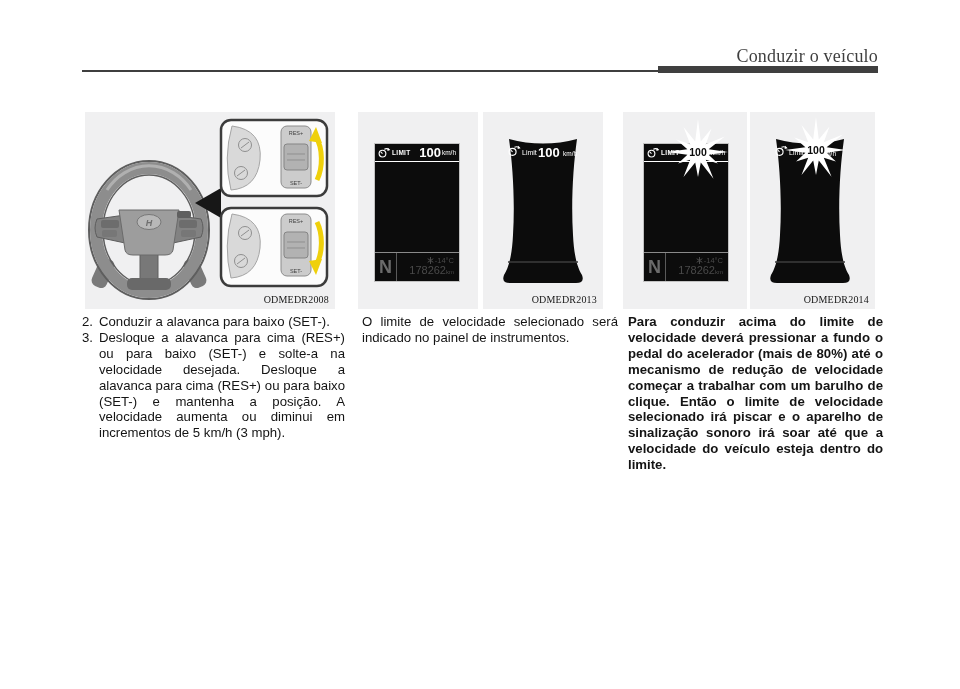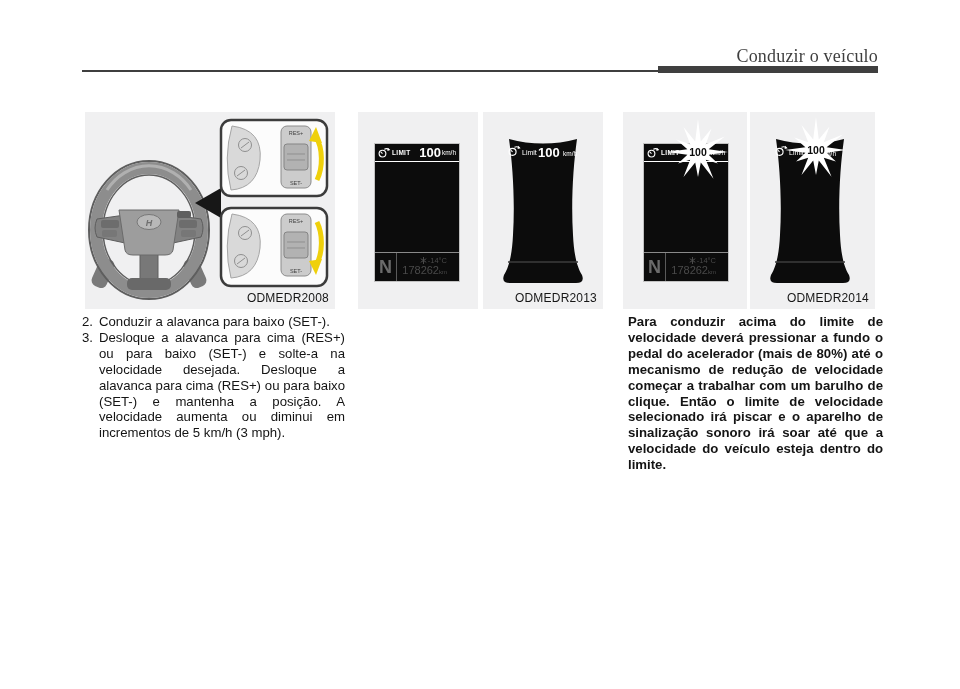--- a/index.html
+++ b/index.html
@@ -12,39 +12,39 @@
   .hdr-rule-thin{position:absolute;left:82px;top:70px;width:796px;height:2px;background:#3f3f3f;}
   .hdr-rule-thick{position:absolute;left:658px;top:66px;width:220px;height:7px;background:#3f3f3f;}
 
   
   .fig{position:absolute;top:112px;height:197px;background:#f0f0f1;}
   #fig-wheel{left:85px;width:250px;}
   #fig-a{left:358px;width:120px;}
   #fig-b{left:483px;width:120px;}
   #fig-c{left:623px;width:124px;}
   #fig-d{left:750px;width:125px;}
-  .fig-label{position:absolute;right:6px;bottom:4px;font-size:12px;color:#161616;letter-spacing:.2px;}
+  .fig-label{position:absolute;right:6px;bottom:4px;font-size:10px;color:#161616;letter-spacing:.2px;font-family:Liberation Serif, serif;}
 
   svg{overflow:visible;display:block;}
 
   
   .lcd{position:absolute;width:84px;height:137px;background:#0c0c0c;border:1px solid #c2c2c2;
        display:flex;flex-direction:column;box-sizing:content-box;}
   #fig-a .lcd{left:16px;top:31px;}
   #fig-c .lcd{left:20px;top:31px;}
   .lcd-top{height:17px;display:flex;align-items:center;padding:0 3px;border-bottom:1px solid #ffffff;color:#fff;}
   .lcd-limit{font-size:6.5px;font-weight:bold;letter-spacing:.3px;margin-left:1px;}
   .lcd-speed{font-size:13px;font-weight:bold;margin-left:auto;}
   .lcd-unit{font-size:6.5px;margin-left:1px;}
   .lcd-mid{flex:1;}
   .lcd-bot{height:28px;border-top:1px solid #8a8a8a;display:flex;}
   .lcd-gear{width:21px;font-size:18px;font-weight:bold;color:#6b6b6b;display:flex;align-items:center;
             justify-content:center;border-right:1px solid #5a5a5a;}
   .lcd-info{flex:1;display:flex;flex-direction:column;justify-content:center;align-items:flex-end;
-            padding-right:12px;color:#4a4a4a;}
+            padding-right:5px;color:#4a4a4a;}
   .lcd-temp{font-size:7.5px;display:flex;align-items:center;gap:1px;}
   .lcd-odo{font-size:11px;line-height:11px;}
   .lcd-odo-unit{font-size:6px;}
 
   .burst-abs{position:absolute;left:35px;top:0;width:80px;height:80px;pointer-events:none;}
 
   
   .tcol{position:absolute;top:314px;font-size:13.2px;line-height:15.9px;color:#141414;text-align:justify;}
   #col1{left:82px;width:263px;}
   #col2{left:362px;width:256px;}
@@ -254,20 +254,23 @@
   <div class="tcol" id="col1">
     <div class="item">
       <span class="num">2.</span>
       <span>Conduzir a alavanca para baixo (SET-).</span>
     </div>
     <div class="item">
       <span class="num">3.</span>
       <span>Desloque a alavanca para cima (RES+) ou para baixo (SET-) e solte-a na velocidade desejada. Desloque a alavanca para cima (RES+) ou para baixo (SET-) e mantenha a posição. A velocidade aumenta ou diminui em incrementos de 5 km/h (3 mph).</span>
     </div>
   </div>
+  <div class="tcol" id="col2">
+    <p>O limite de velocidade selecionado será indicado no painel de instrumentos.</p>
+  </div>
   <div class="tcol" id="col3">
     <p>Para conduzir acima do limite de velocidade deverá pressionar a fundo o pedal do acelerador (mais de 80%) até o mecanismo de redução de velocidade começar a trabalhar com um barulho de clique. Então o limite de velocidade selecionado irá piscar e o aparelho de sinalização sonoro irá soar até que a velocidade do veículo esteja dentro do limite.</p>
   </div>
 
   <div class="foot-dash"></div>
   <div class="foot-vdash"></div>
   <div class="pn" id="pn-section">5</div>
   <div class="pn" id="pn-page">71</div>
   <div class="watermark">carmanualsonline.info</div>
 

